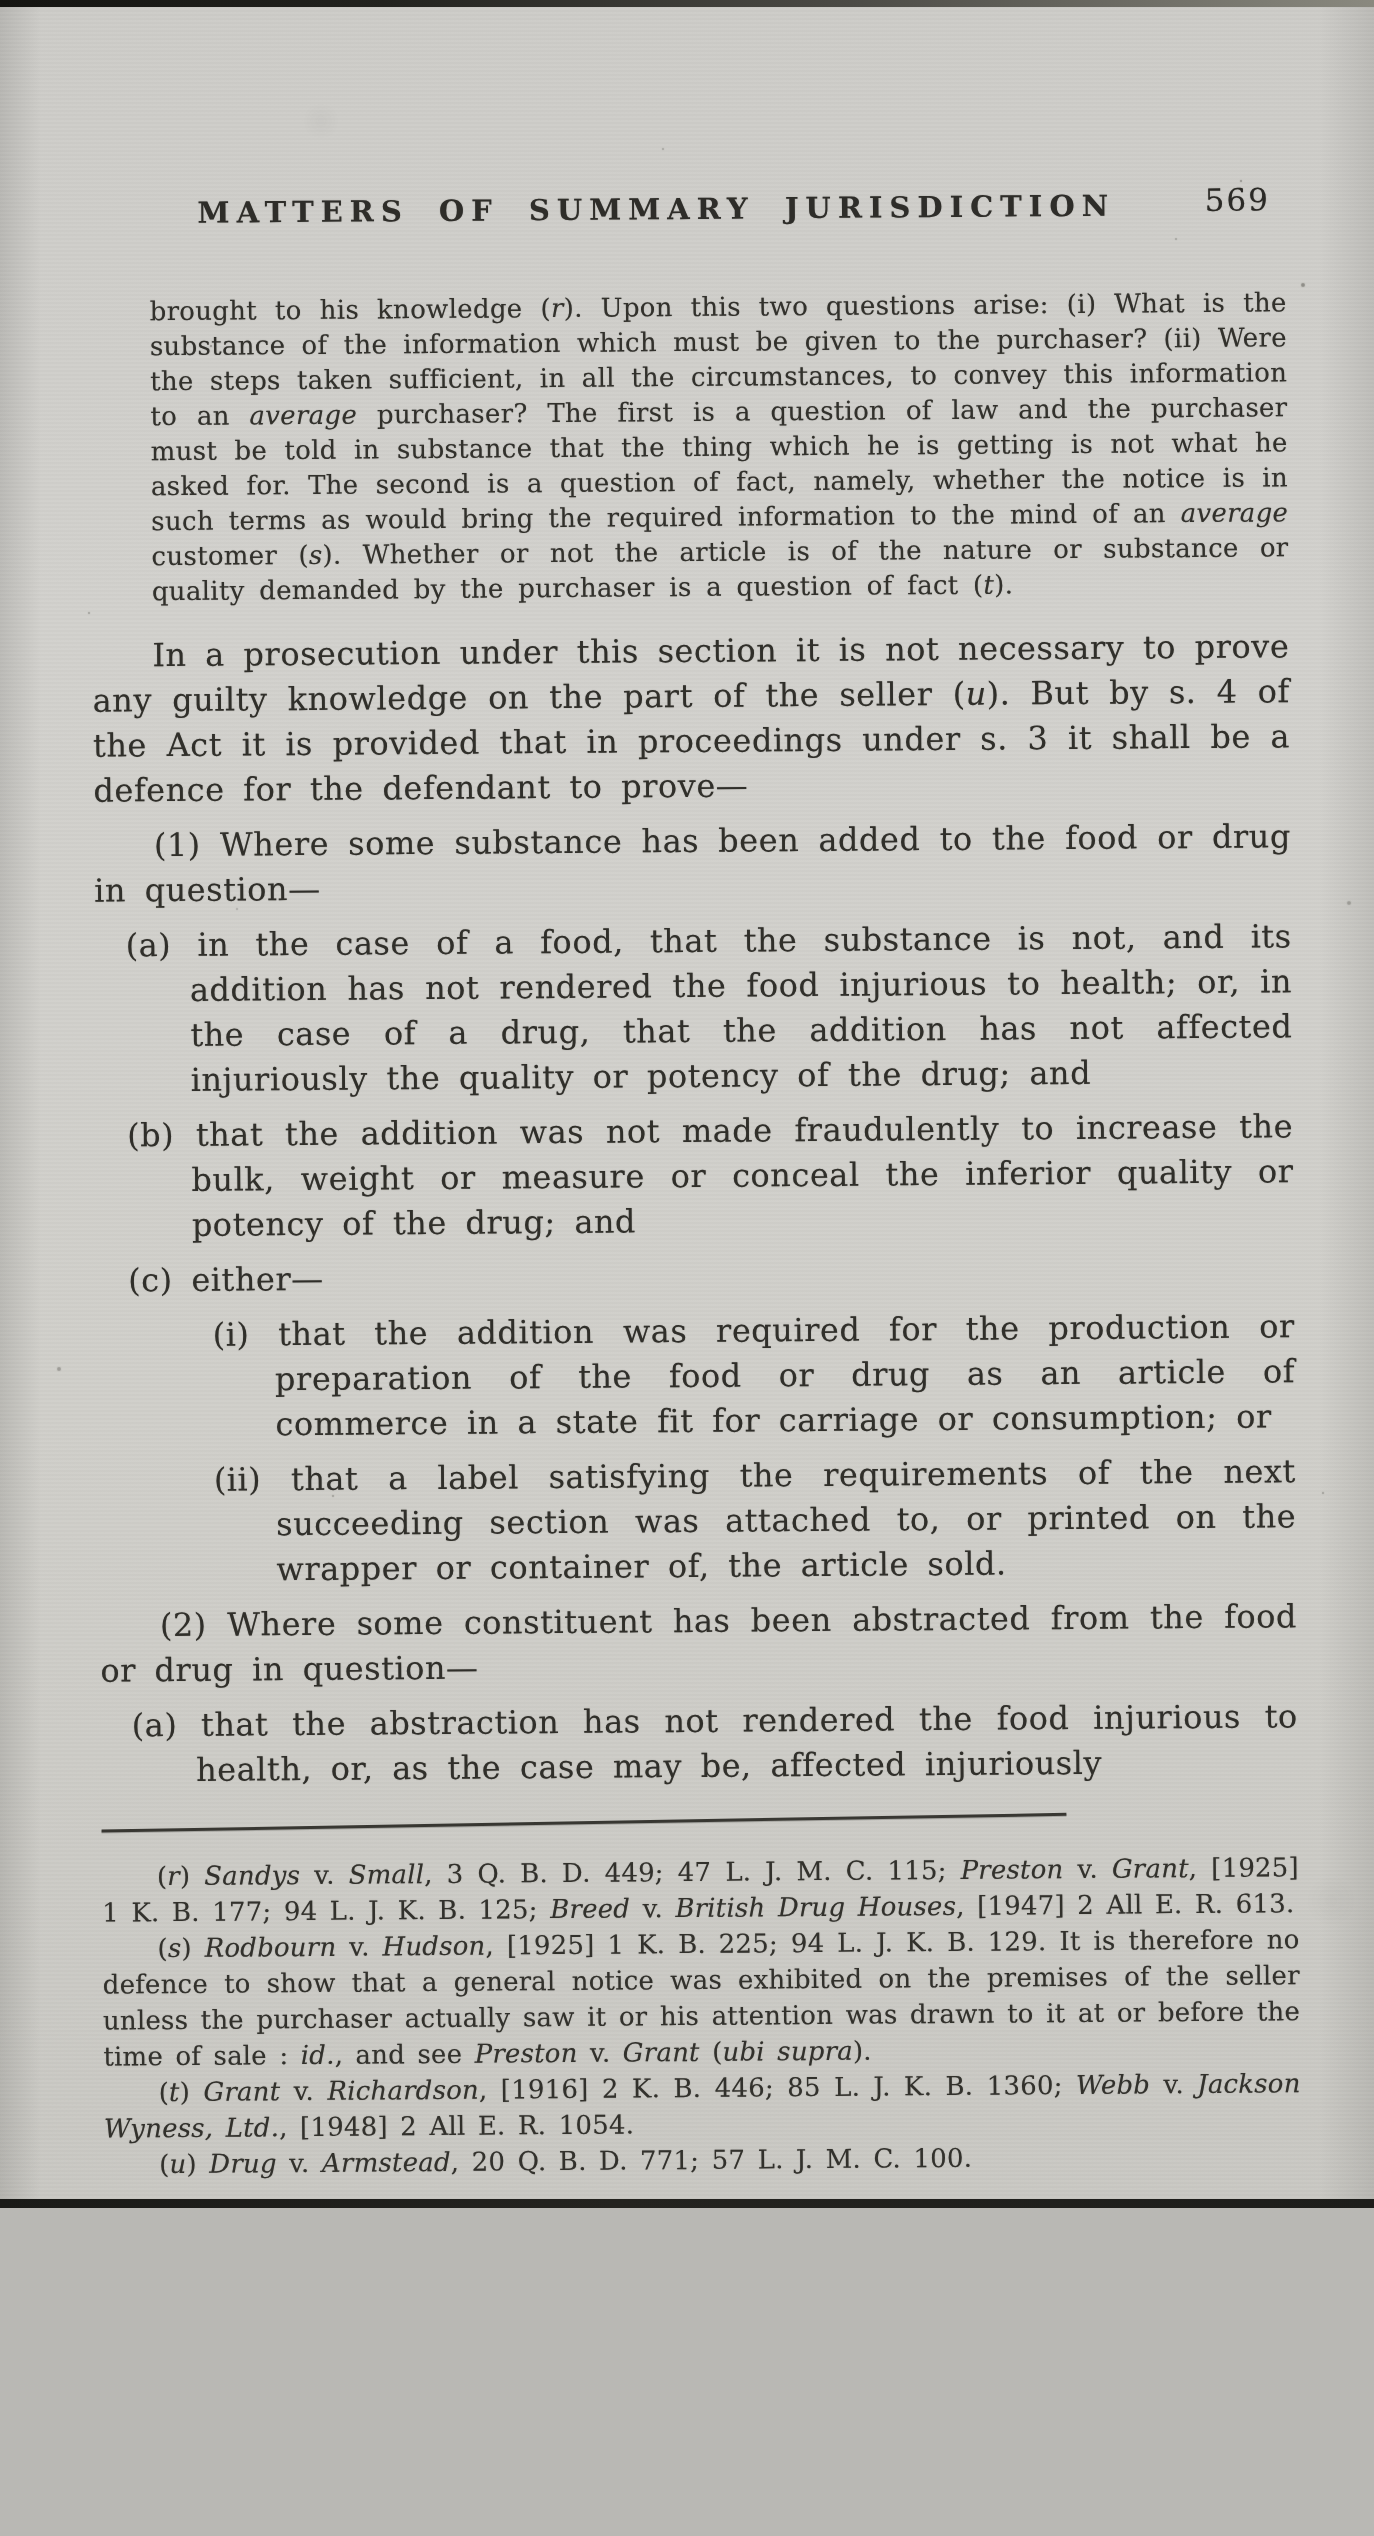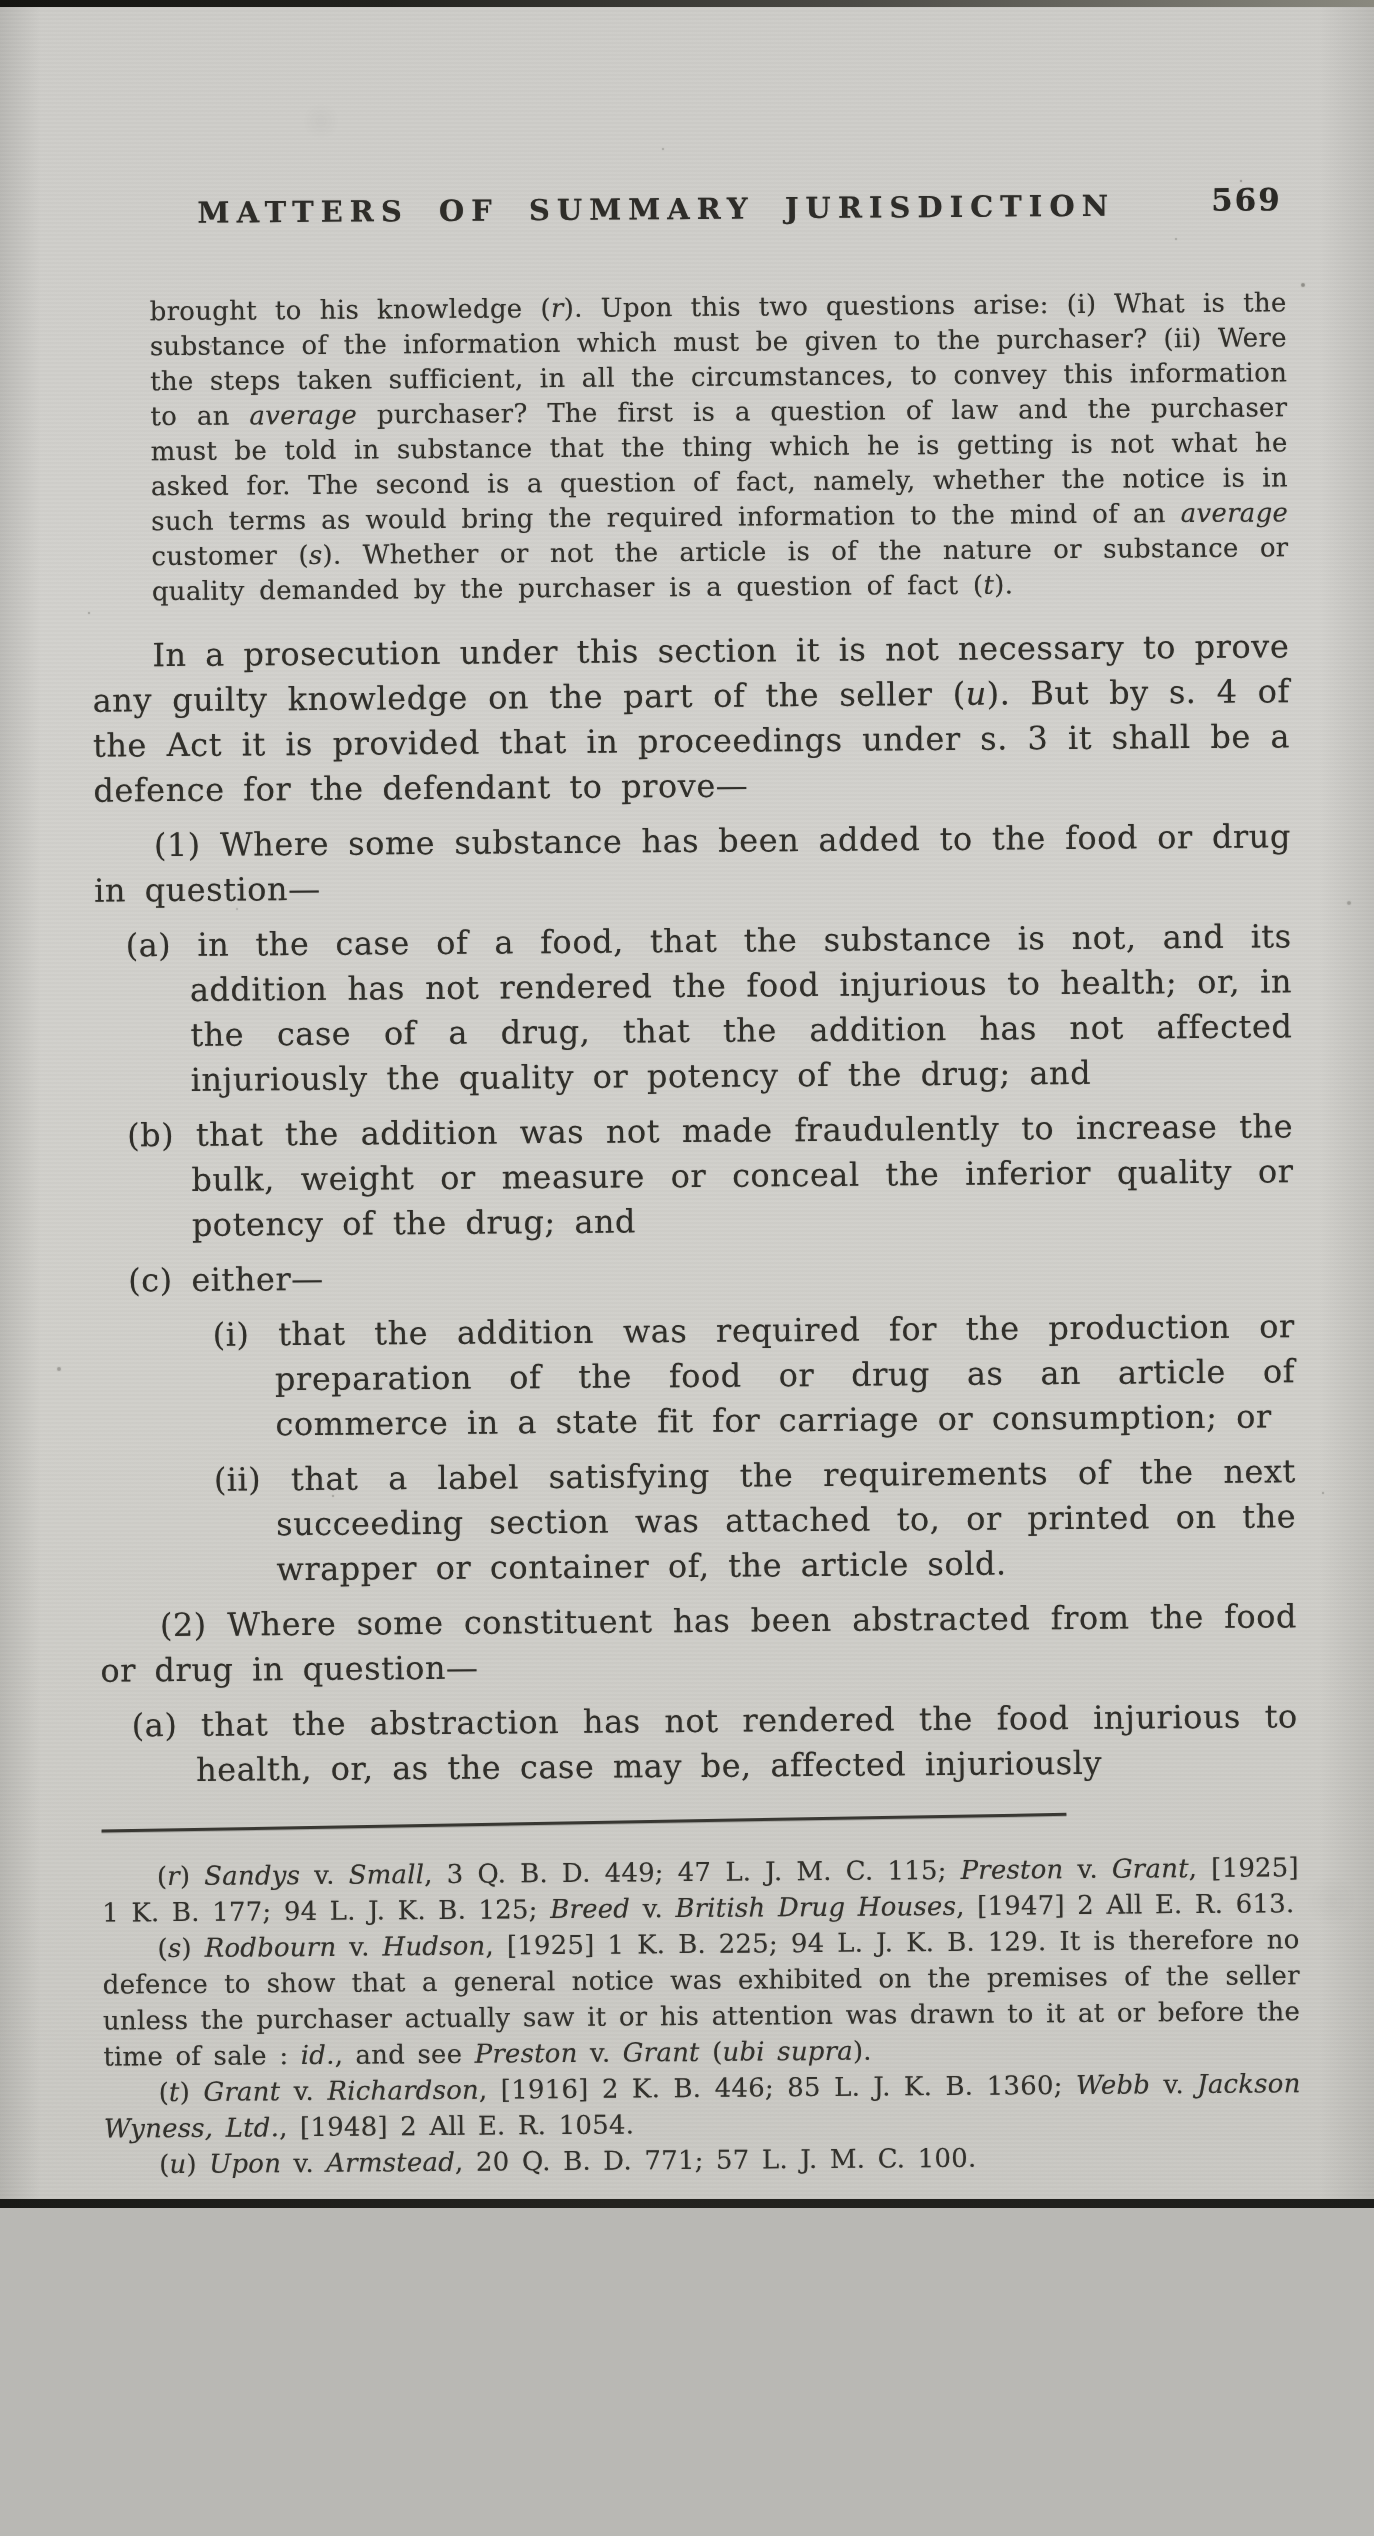--- a/index.html
+++ b/index.html
@@ -18,21 +18,21 @@
   }
   .tilt{position:absolute;inset:0;transform:rotate(-0.45deg);transform-origin:50% 45%;}
   .txt{ text-shadow:0 0 1px rgba(46,45,41,.45); }
 
   .header{position:relative;margin:192px 82px 0 95px;height:46px;}
   .running-title{
     text-align:center;margin-right:62px;
     font-size:29px;font-weight:bold;letter-spacing:7px;word-spacing:13px;
     color:#2e2d29;
   }
-  .page-number{position:absolute;right:4px;top:-6px;font-size:31px;font-weight:bold;letter-spacing:2px;color:#2b2a26;}
+  .page-number{position:absolute;right:16px;top:-6px;font-size:31px;font-weight:normal;letter-spacing:2px;color:#2b2a26;}
 
   .smallpara{
     margin:52px 82px 0 155px;
     font-size:26px;line-height:35px;letter-spacing:.3px;word-spacing:6px;
     text-align:justify;color:#32312c;
   }
 
   .col{
     margin:24px 82px 0 95px;
     font-size:32px;line-height:45px;letter-spacing:.5px;word-spacing:8px;
@@ -120,17 +120,17 @@
       <p class="indent"><span>(2) Where some constituent has been abstracted from the food or drug in question—</span></p>
       <p class="hang-a"><span>(a) that the abstraction has not rendered the food injurious to health, or, as the case may be, affected injuriously</span></p>
     </div>
 
     <div class="footrule"></div>
 
     <div class="footnotes txt">
       <p><span>(</span><span class="run-i">r</span><span>) </span><span class="run-i">Sandys</span><span> v. </span><span class="run-i">Small</span><span>, 3 Q. B. D. 449; 47 L. J. M. C. 115; </span><span class="run-i">Preston</span><span> v. </span><span class="run-i">Grant</span><span>, [1925] 1 K. B. 177; 94 L. J. K. B. 125; </span><span class="run-i">Breed</span><span> v. </span><span class="run-i">British Drug Houses</span><span>, [1947] 2 All E. R. 613.</span></p>
       <p><span>(</span><span class="run-i">s</span><span>) </span><span class="run-i">Rodbourn</span><span> v. </span><span class="run-i">Hudson</span><span>, [1925] 1 K. B. 225; 94 L. J. K. B. 129.  It is therefore no defence to show that a general notice was exhibited on the premises of the seller unless the purchaser actually saw it or his attention was drawn to it at or before the time of sale : </span><span class="run-i">id.</span><span>, and see </span><span class="run-i">Preston</span><span> v. </span><span class="run-i">Grant</span><span> (</span><span class="run-i">ubi supra</span><span>).</span></p>
       <p><span>(</span><span class="run-i">t</span><span>) </span><span class="run-i">Grant</span><span> v. </span><span class="run-i">Richardson</span><span>, [1916] 2 K. B. 446; 85 L. J. K. B. 1360; </span><span class="run-i">Webb</span><span> v. </span><span class="run-i">Jackson Wyness, Ltd.</span><span>, [1948] 2 All E. R. 1054.</span></p>
-      <p><span>(</span><span class="run-i">u</span><span>) </span><span class="run-i">Upon</span><span> v. </span><span class="run-i">Armstead</span><span>, 20 Q. B. D. 771; 57 L. J. M. C. 100.</span></p>
+      <p><span>(</span><span class="run-i">u</span><span>) </span><span class="run-i">Drug</span><span> v. </span><span class="run-i">Armstead</span><span>, 20 Q. B. D. 771; 57 L. J. M. C. 100.</span></p>
     </div>
 
   </div>
 </div>
 
 </body></html>

